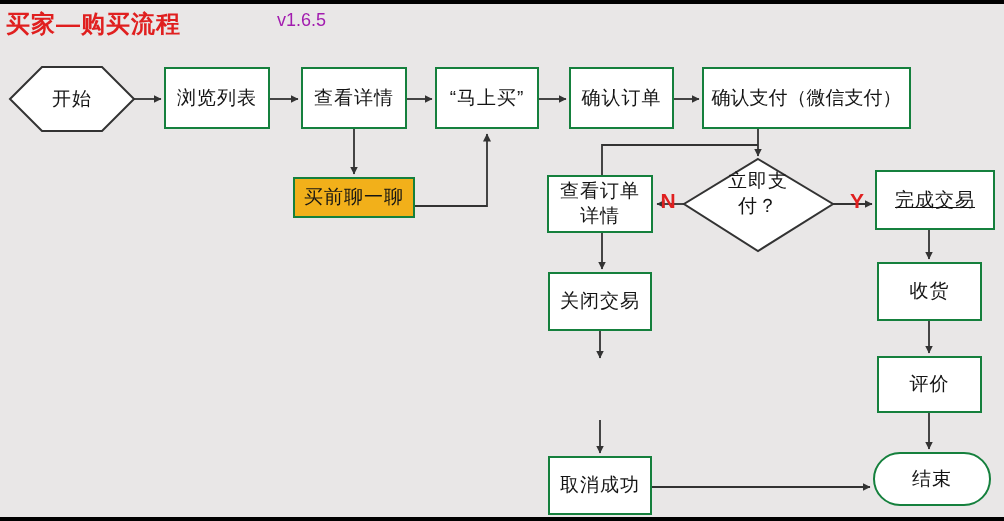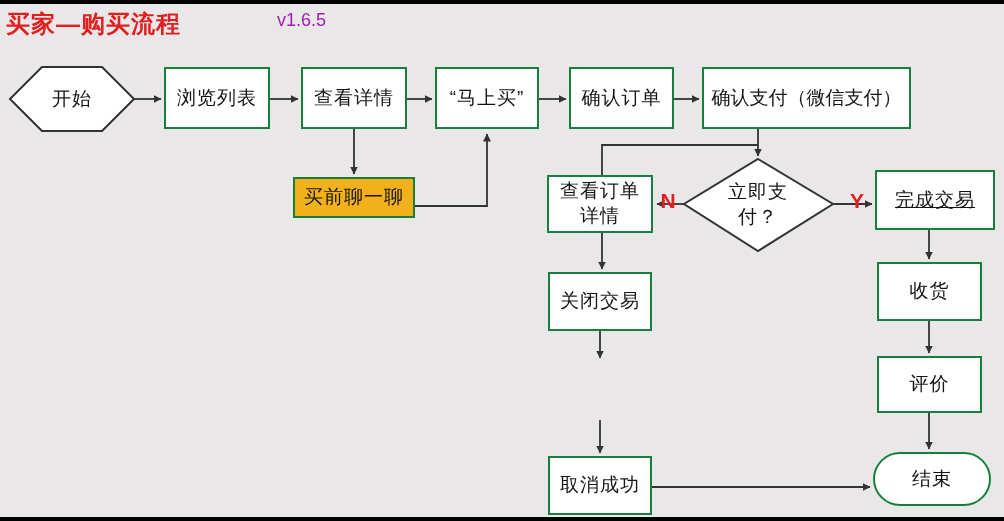--- a/index.html
+++ b/index.html
@@ -98,21 +98,21 @@
   </div>
 
   <div class="node" style="left:702px;top:67px;width:209px;height:62px;letter-spacing:0;">
     <span>确认支付（微信支付）</span>
   </div>
 
   <div class="node orange" style="left:293px;top:177px;width:122px;height:41px;justify-content:center;">
     <span>买前聊一聊</span>
   </div>
 
-  <div class="node plain" style="left:693px;top:165px;width:130px;height:80px;">
+  <div class="node plain" style="left:693px;top:154px;width:130px;height:80px;">
     <span>立即支</span>
     <span>付？</span>
   </div>
 
   <div class="node" style="left:547px;top:175px;width:106px;height:58px;">
     <span>查看订单</span>
     <span>详情</span>
   </div>
 
   <div class="node" style="left:875px;top:170px;width:120px;height:60px;text-decoration:underline;">

